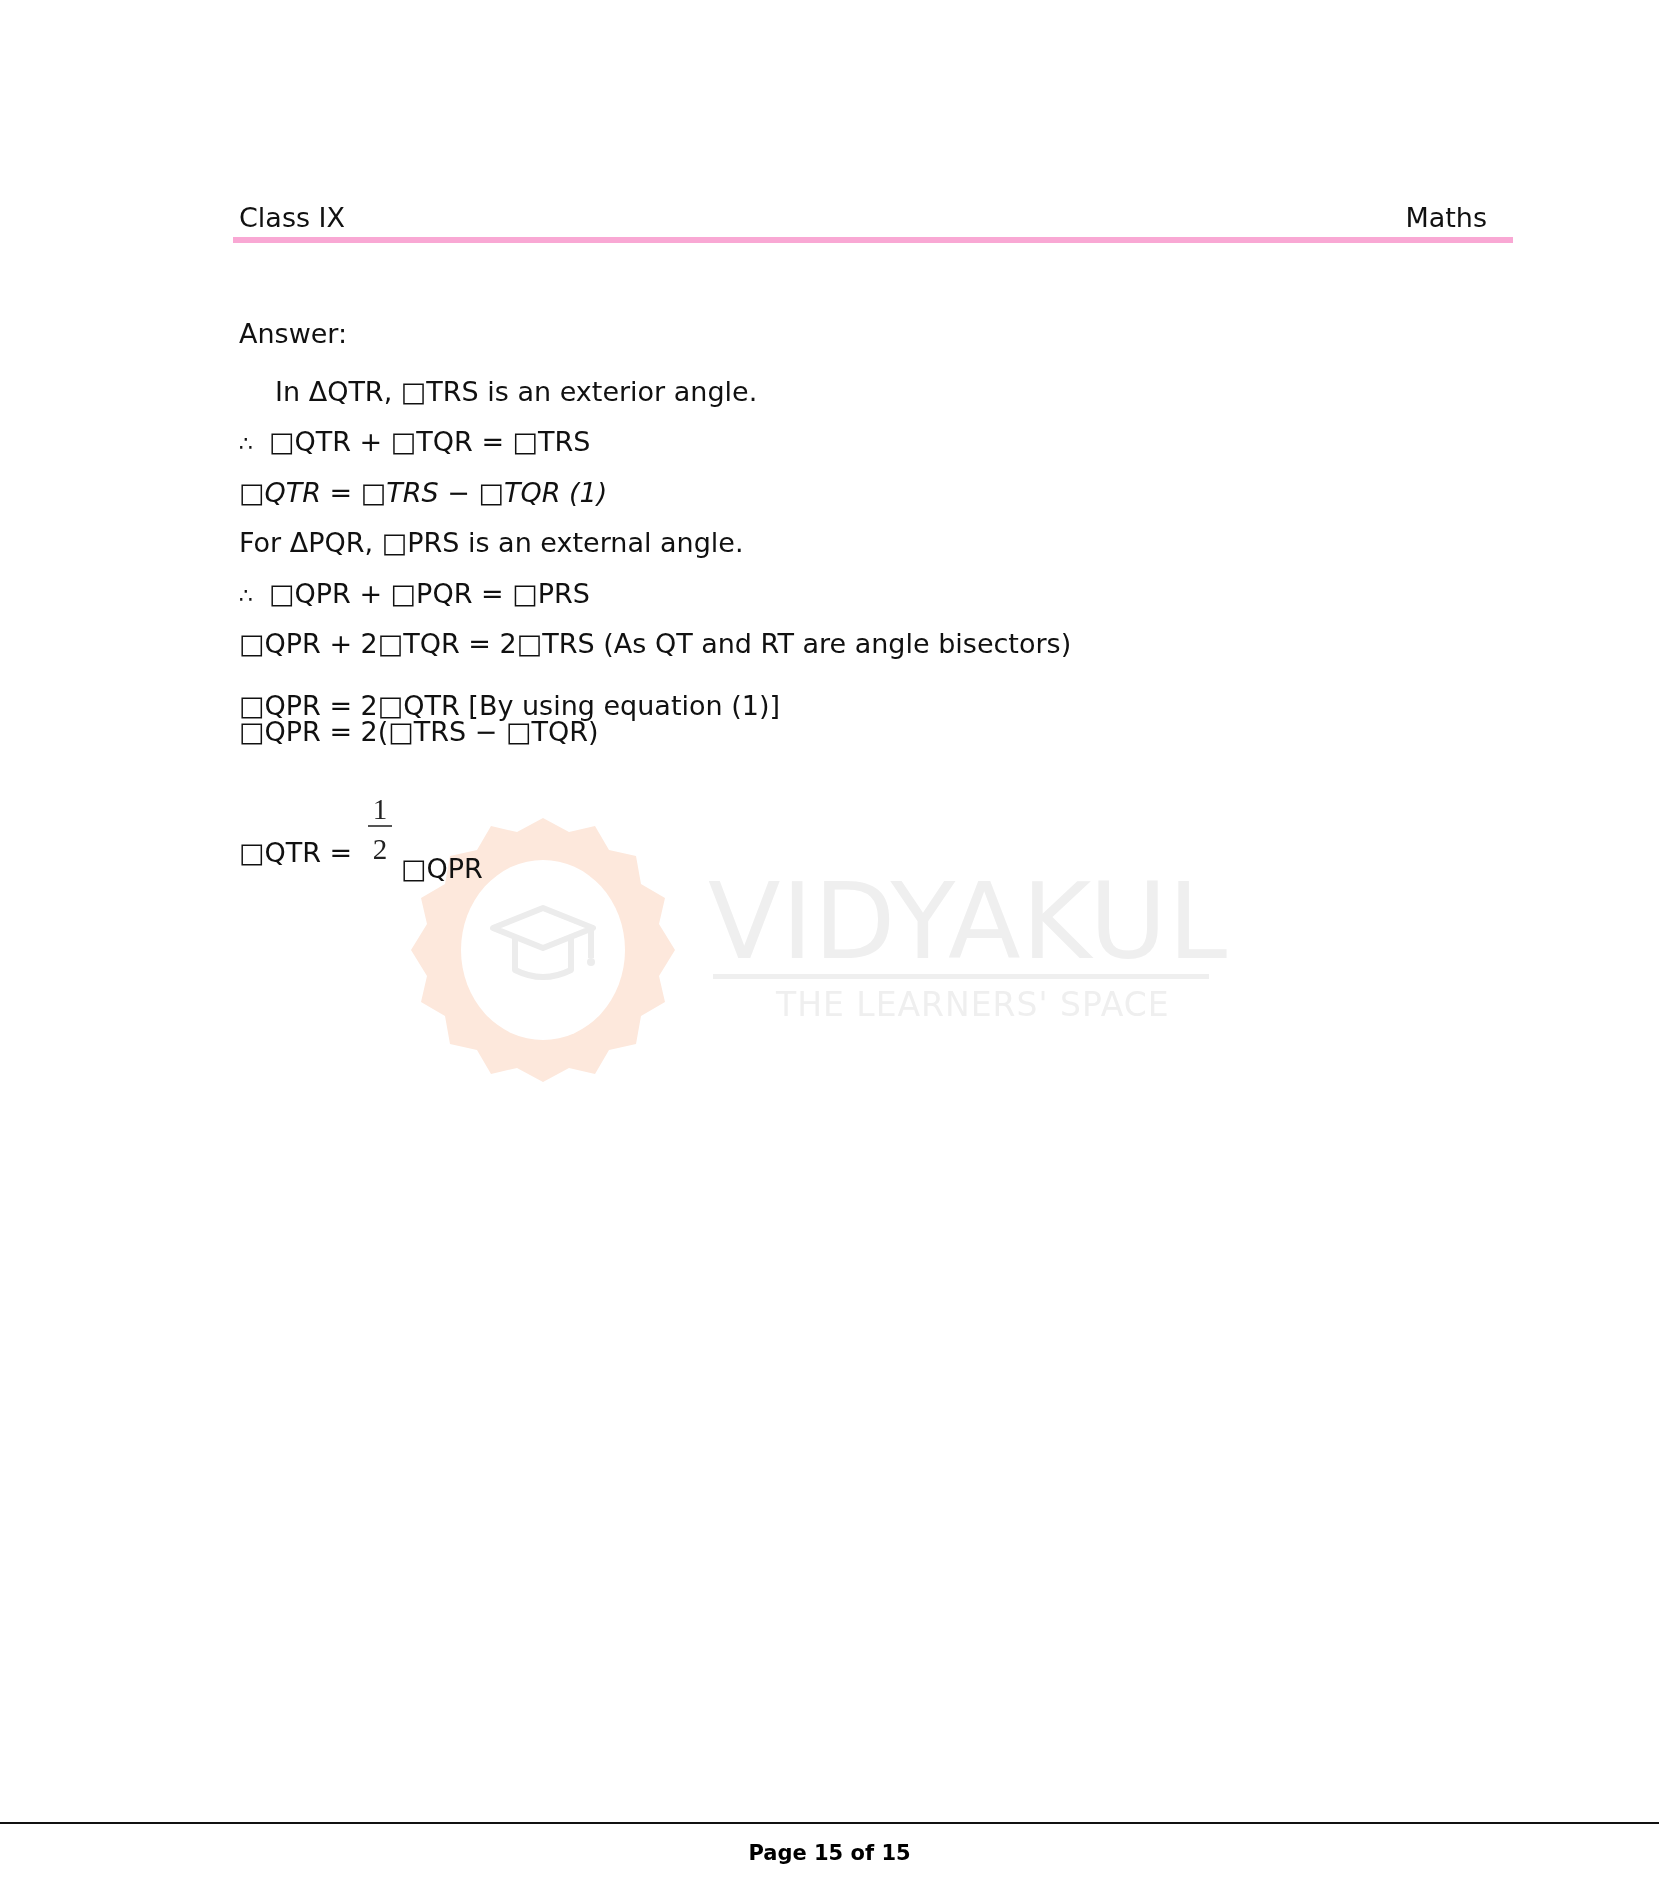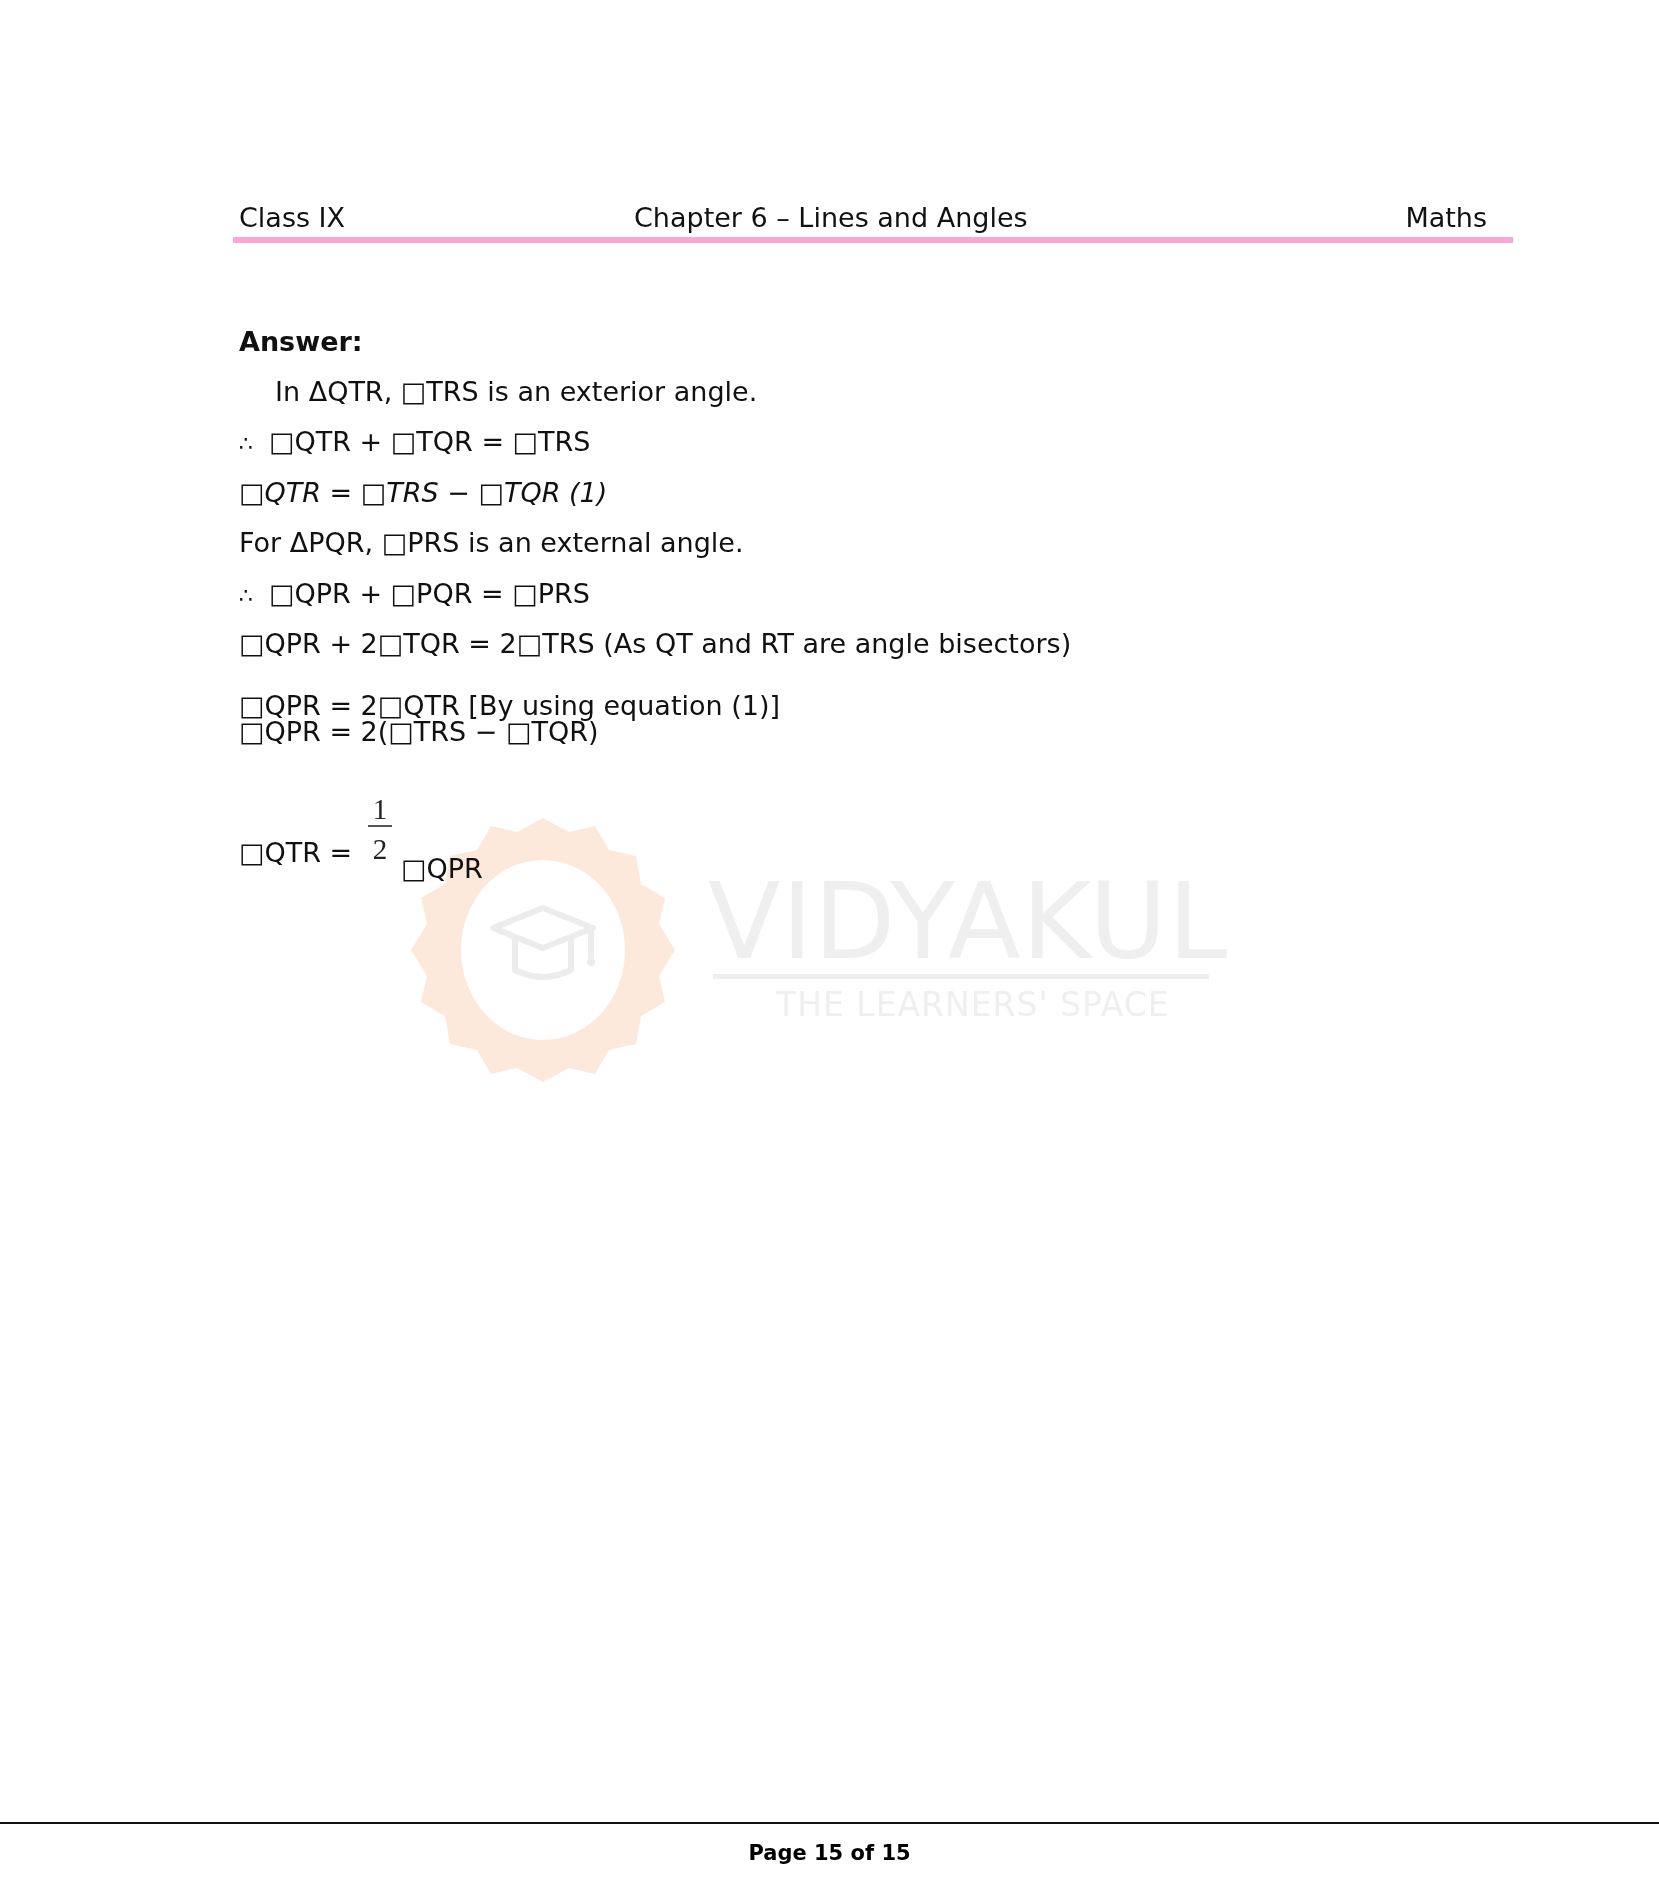--- a/index.html
+++ b/index.html
@@ -163,26 +163,25 @@
       <circle cx="48" cy="12" r="4" fill="#ececec"></circle>
     </g>
   </svg>
   <div class="wm-title">VIDYAKUL</div>
   <div class="wm-rule"></div>
   <div class="wm-tagline">THE LEARNERS' SPACE</div>
 </div>
 
 <div class="page-header">
   <span class="hdr hdr-left">Class IX</span>
-  <span class="hdr hdr-center">Chapter 6 – Lines and Angles</span>
   <span class="hdr hdr-right">Maths</span>
 </div>
 
 <div class="content">
-  <div class="line" style="top:326px;font-weight:bold;">Answer:</div>
+  <div class="line" style="top:318px;">Answer:</div>
   <div class="line" style="top:376px;margin-left:36px;">In ΔQTR, □TRS is an exterior angle.</div>
   <div class="line" style="top:426px;">
     <span class="therefore">∴</span><span>□QTR + □TQR = □TRS</span>
   </div>
   <div class="line" style="top:477px;font-style:italic;">□QTR = □TRS − □TQR (1)</div>
   <div class="line" style="top:527px;">For ΔPQR, □PRS is an external angle.</div>
   <div class="line" style="top:578px;">
     <span class="therefore">∴</span><span>□QPR + □PQR = □PRS</span>
   </div>
   <div class="line" style="top:628px;">□QPR + 2□TQR = 2□TRS (As QT and RT are angle bisectors)</div>

